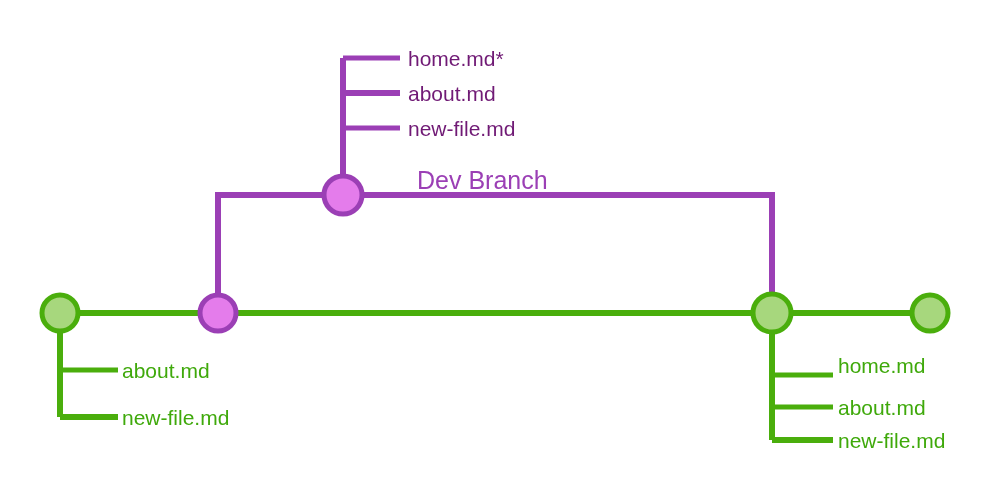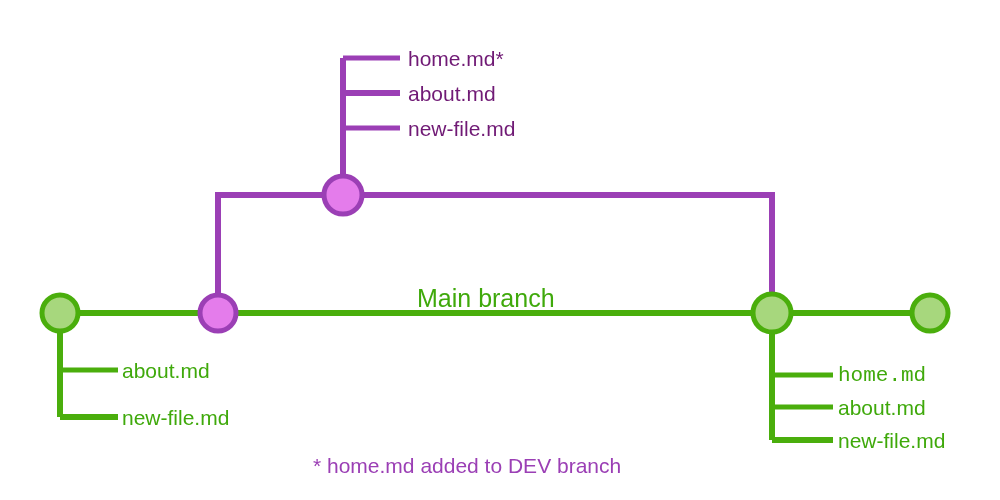--- a/index.html
+++ b/index.html
@@ -87,24 +87,23 @@
     <circle cx="218" cy="313" r="18" fill="#e47ceb" stroke="#9b3fb5" stroke-width="5"></circle>
     <circle cx="343" cy="195" r="19" fill="#e47ceb" stroke="#9b3fb5" stroke-width="5"></circle>
     <circle cx="772" cy="313" r="19" fill="#a7d77d" stroke="#4aae0c" stroke-width="5"></circle>
     <circle cx="930" cy="313" r="18" fill="#a7d77d" stroke="#4aae0c" stroke-width="5"></circle>
   </svg>
 
   <div class="lbl lbl-dev-file" style="left:408px; top:48px;">home.md*</div>
   <div class="lbl lbl-dev-file" style="left:408px; top:83px;">about.md</div>
   <div class="lbl lbl-dev-file" style="left:408px; top:118px;">new-file.md</div>
 
-  <div class="lbl lbl-branch-main" style="left:417px; top:286px;">Main branch</div>
+  <div class="lbl lbl-branch-dev" style="left:417px; top:168px;">Dev Branch</div>
 
   <div class="lbl lbl-main-file" style="left:122px; top:360px;">about.md</div>
   <div class="lbl lbl-main-file" style="left:122px; top:407px;">new-file.md</div>
 
-  <div class="lbl lbl-main-file" style="left:838px; top:365px;font-family:Liberation Mono, monospace;">home.md</div>
+  <div class="lbl lbl-main-file" style="left:838px; top:355px;">home.md</div>
   <div class="lbl lbl-main-file" style="left:838px; top:397px;">about.md</div>
   <div class="lbl lbl-main-file" style="left:838px; top:430px;">new-file.md</div>
 
-  <div class="lbl lbl-footnote" style="left:313px; top:455px;">* home.md added to DEV branch</div>
 
 </div>
 
 </body></html>

